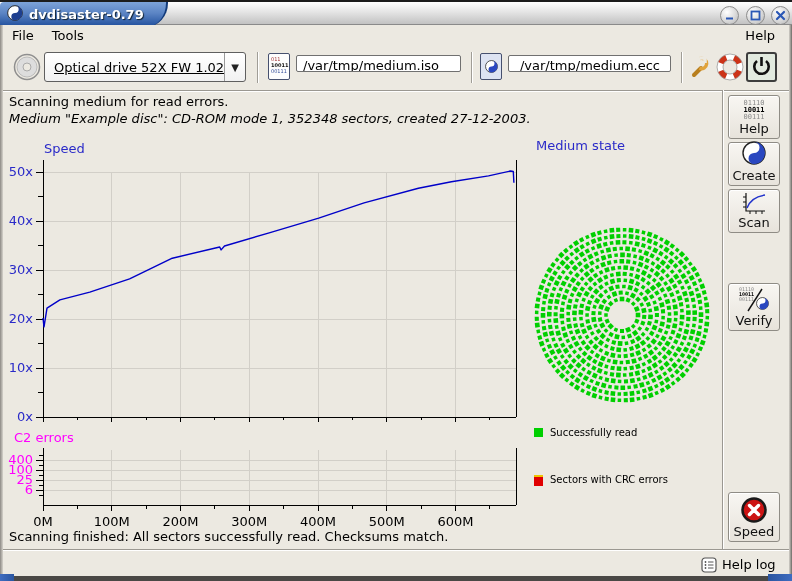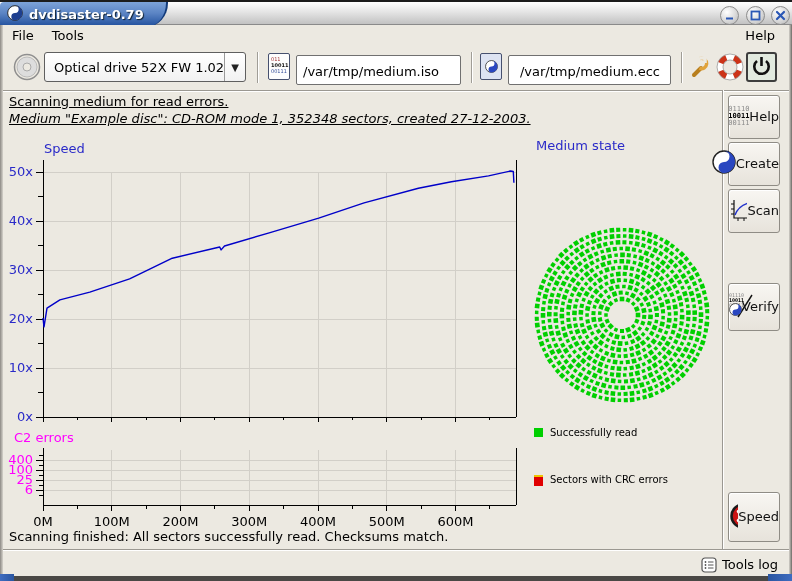--- a/index.html
+++ b/index.html
@@ -22,37 +22,37 @@
   #menubar{position:absolute;left:3px;top:25px;width:786px;height:21px;display:flex;align-items:center;
            font-size:13px;color:#000;border-bottom:1px solid #b5b2ab;background:#ece9e1;}
   .menu-item{padding:2px 9px;}
   #menu-help{margin-left:auto;padding:2px 14px;}
   
   #toolbar{position:absolute;left:3px;top:46px;width:786px;height:44px;background:#ece9e1;
            border-bottom:1px solid #9b9891;box-shadow:0 1px 0 #ffffff;}
   .tsep{position:absolute;top:6px;height:31px;width:0;border-left:1px solid #a09d96;border-right:1px solid #ffffff;}
   #drive-combo{position:absolute;left:41px;top:6px;width:202px;height:30px;background:linear-gradient(#ffffff,#f1f1f1);
                border:1px solid #5f5f5f;border-radius:3px;display:flex;align-items:center;box-sizing:border-box;}
-  #drive-combo .combo-text{flex:1;padding-left:9px;font-size:13px;white-space:nowrap;}
+  #drive-combo .combo-text{flex:1;padding-left:9px;font-size:13px;white-space:nowrap;text-decoration:underline;}
   #drive-combo .combo-arrow{width:24px;height:100%;border-left:1px solid #9a9a9a;display:flex;align-items:center;justify-content:center;font-size:10px;color:#222;}
-  .entry{position:absolute;top:9px;height:30px;background:#ffffff;border:1px solid #707070;
+  .entry{position:absolute;top:9px;height:17px;background:#ffffff;border:1px solid #707070;
          border-radius:2px;box-sizing:border-box;font-size:13px;padding:3px 5px 0 6px;font-family:"DejaVu Sans","Liberation Sans",sans-serif;color:#000;}
   .fileicon{position:absolute;top:7px;width:22px;height:27px;background:#fdfdfd;border:1px solid #46506e;
             border-radius:2px;font-size:5px;line-height:6px;padding:2px 0 0 2px;box-sizing:border-box;overflow:hidden;}
   .fileicon .fl1{color:#a03030;} .fileicon .fl2{color:#111;font-weight:bold;} .fileicon .fl3{color:#334d99;}
   #ecc-file-icon{background:#dde3f2;display:flex;align-items:center;justify-content:center;padding:0;}
   
-  #status-area{position:absolute;left:9px;top:93px;font-size:13px;line-height:17px;color:#000;text-decoration:underline;}
+  #status-area{position:absolute;left:9px;top:93px;font-size:13px;line-height:17px;color:#000;}
   #status-line2{font-style:italic;}
   
   #sidebar-groove{position:absolute;left:722px;top:90px;height:459px;width:0;
                   border-left:1px solid #9b9891;border-right:1px solid #ffffff;}
   .side-btn{position:absolute;left:728px;width:52px;background:linear-gradient(#f8f6f2,#e7e3db);
             border:1px solid #8f8c85;border-radius:3px;box-shadow:inset 1px 1px 0 #ffffff;
-            display:flex;flex-direction:row;align-items:center;justify-content:flex-end;
+            display:flex;flex-direction:column;align-items:center;justify-content:flex-end;
             font-size:13px;color:#111;box-sizing:border-box;padding-bottom:2px;}
   .binary-lines{font-family:"DejaVu Sans Mono","Liberation Mono",monospace;font-size:7px;line-height:7px;text-align:center;}
   .binary-lines .b1,.binary-lines .b3{color:#8a8a8a;} .binary-lines .b2{color:#000;font-weight:bold;}
   
   .legend-row{position:absolute;left:534px;display:flex;align-items:center;gap:7px;font-size:10px;color:#000;}
   .legend-swatch{width:9px;height:9px;display:inline-block;}
   
   #medium-state-title{position:absolute;left:536px;top:138px;font-size:13px;color:#2a2ac8;}
   
   #footer-status{position:absolute;left:9px;top:529px;font-size:13px;color:#000;}
@@ -944,21 +944,21 @@
   <div id="view-log-btn">
     <svg width="16" height="16">
       <rect x="1" y="1" width="14" height="14" rx="3" fill="#ffffff" stroke="#555" stroke-width="1.2"></rect>
       <circle cx="4.5" cy="5" r="0.9" fill="#555"></circle>
         <line x1="7" y1="5" x2="12.5" y2="5" stroke="#555"></line>
       <circle cx="4.5" cy="8" r="0.9" fill="#555"></circle>
         <line x1="7" y1="8" x2="12.5" y2="8" stroke="#555"></line>
       <circle cx="4.5" cy="11" r="0.9" fill="#555"></circle>
         <line x1="7" y1="11" x2="12.5" y2="11" stroke="#555"></line>
     </svg>
-    <span>Tools log</span>
+    <span>Help log</span>
   </div>
 
   <div id="frame-left"></div>
   <div id="frame-right"></div>
   <div id="frame-bottom"></div>
   <div id="frame-corner-bl"></div>
   <div id="frame-corner-br"></div>
 </div>
 
 </body></html>

